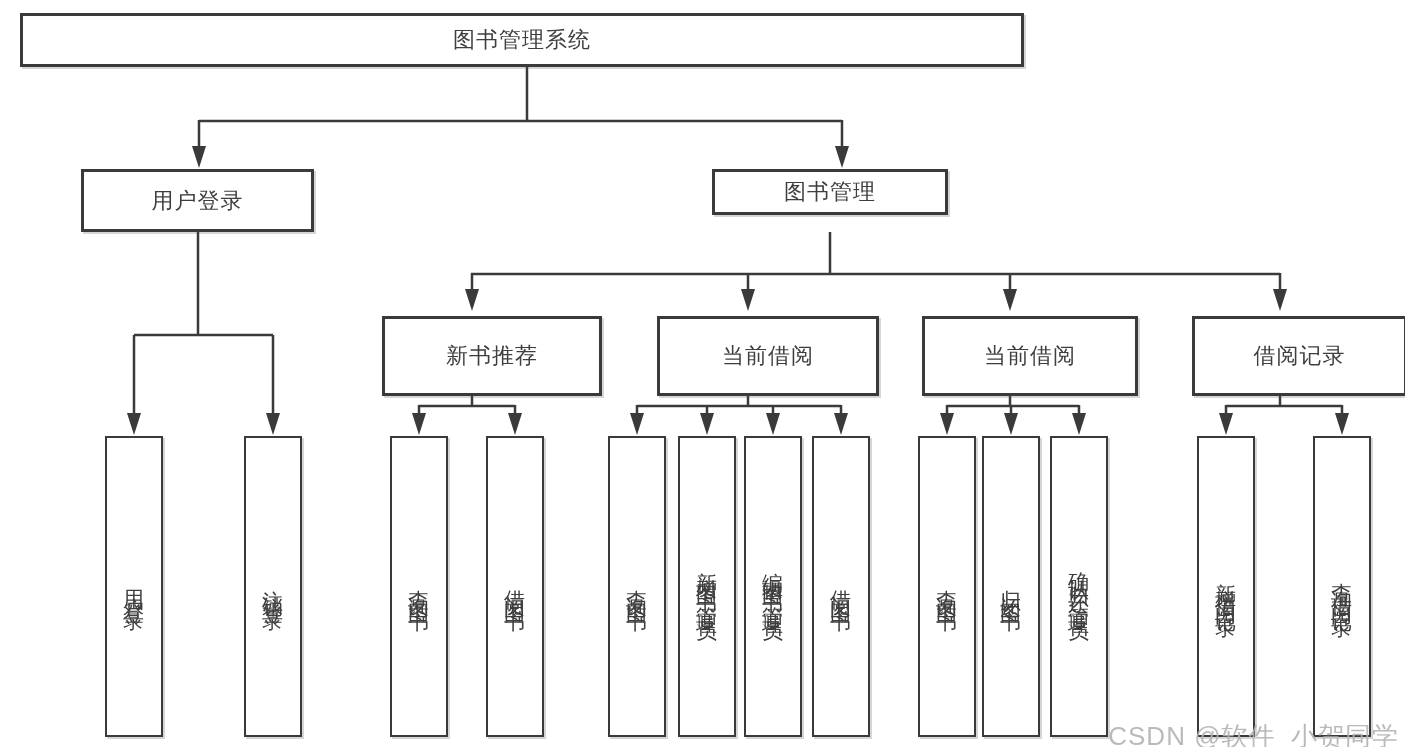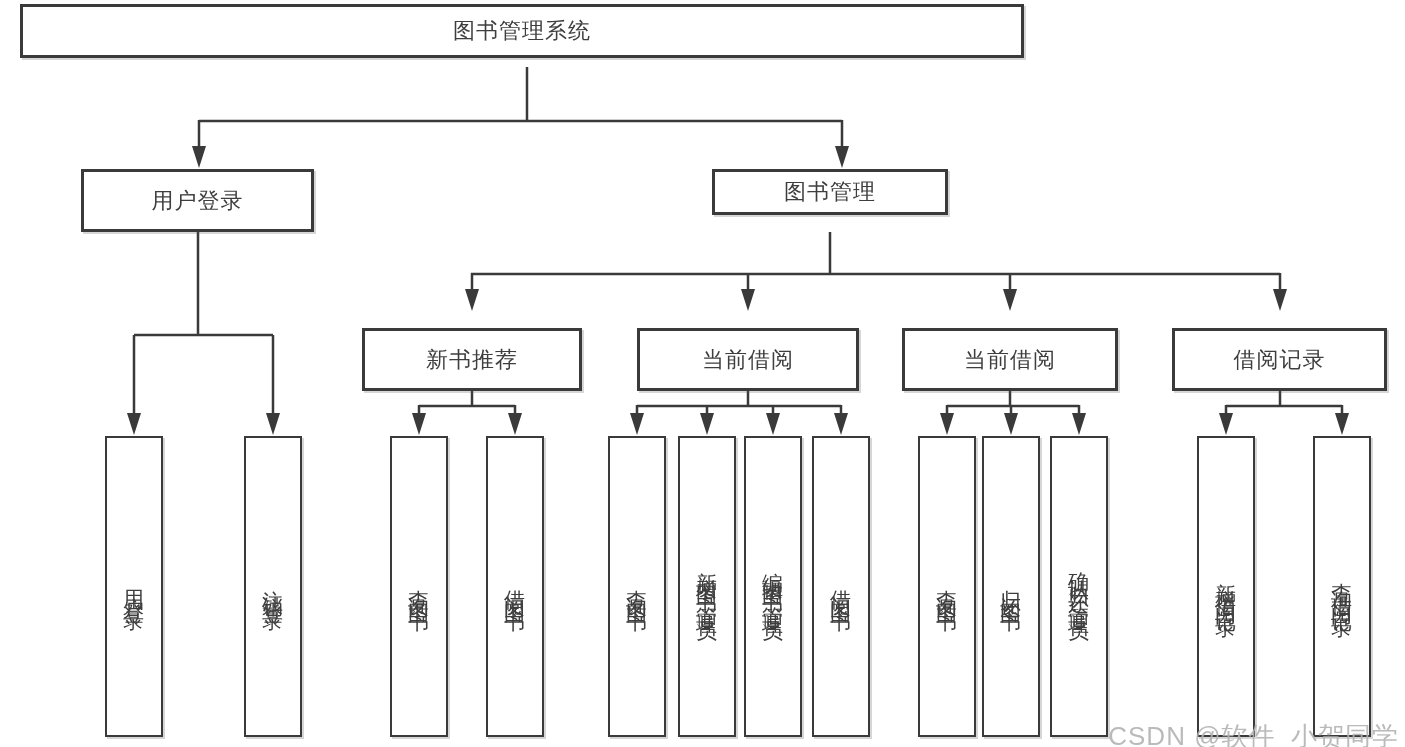--- a/index.html
+++ b/index.html
@@ -34,24 +34,24 @@
     color: #3e3e3e;
     white-space: nowrap;
   }
   .leaf .vlabel {
     writing-mode: vertical-rl;
     font-size: 21px;
     letter-spacing: 7px;
     color: #3e3e3e;
     line-height: 1;
   }
-  .root-box  { left: 20px;  top: 4px;  width: 1004px; height: 54px; }
+  .root-box  { left: 20px;  top: 13px;  width: 1004px; height: 54px; }
   .l2-login  { left: 81px;  top: 169px; width: 233px;  height: 63px; }
   .l2-mgmt   { left: 712px; top: 169px; width: 236px;  height: 46px; }
-  .l3        { top: 328px; height: 63px; }
+  .l3        { top: 316px; height: 80px; margin-left: 20px; }
   .l3-newrec { left: 362px;  width: 220px; }
   .l3-borrow { left: 637px;  width: 222px; }
   .l3-current{ left: 902px;  width: 216px; }
   .l3-records{ left: 1172px; width: 215px; justify-content: center; }
   .leaf      { top: 436px; width: 58px; height: 301px; border-width: 2.5px; }
   .lf-1  { left: 105px; }
   .lf-2  { left: 244px; }
   .lf-3  { left: 390px; }
   .lf-4  { left: 486px; }
   .lf-5  { left: 608px; }

